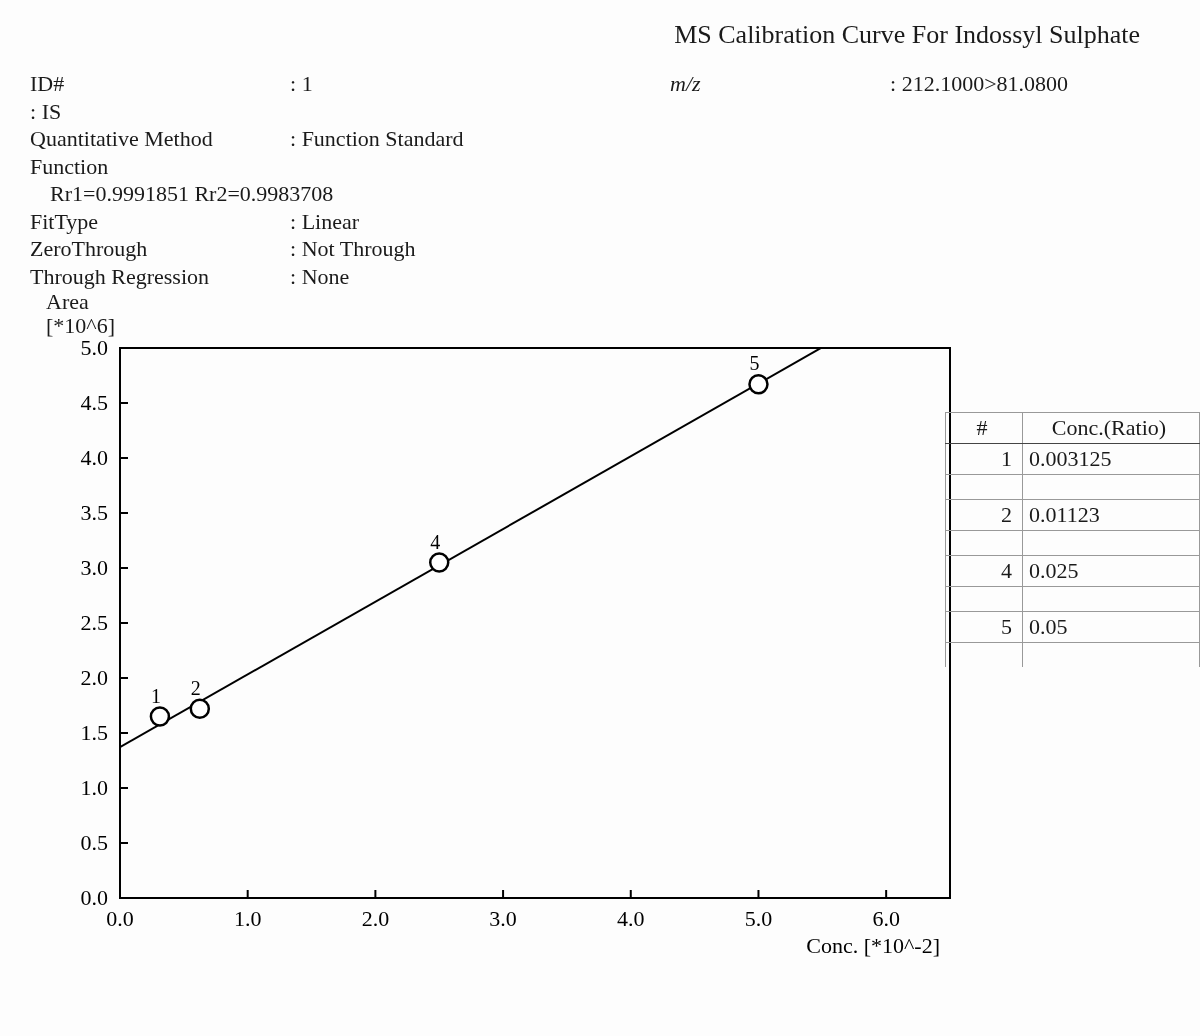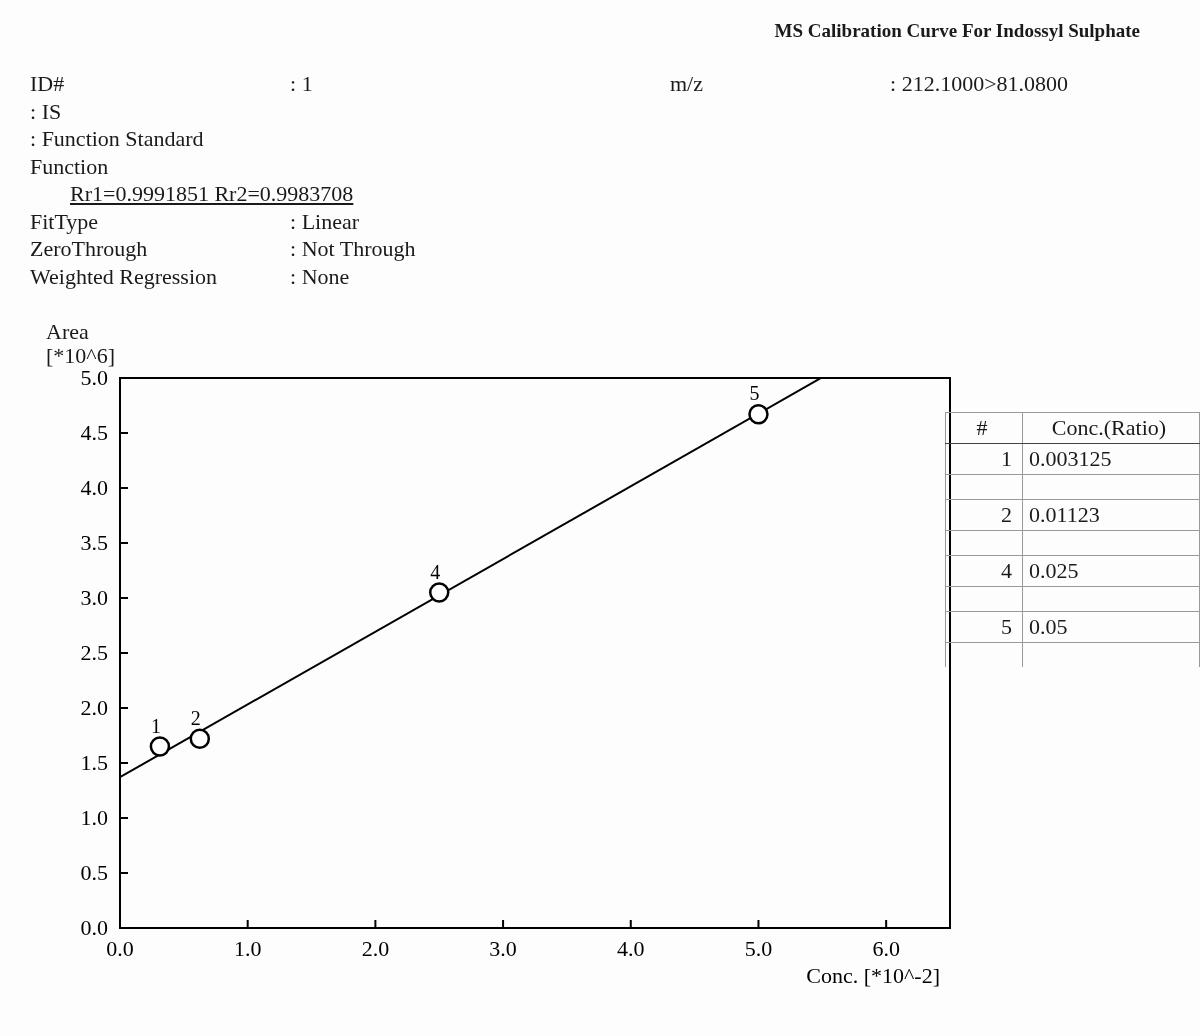--- a/index.html
+++ b/index.html
@@ -1,66 +1,67 @@
 <!DOCTYPE html>
 <html><head>
 <meta charset="utf-8">
 <style>
   html,body{margin:0;padding:0;background:#fdfdfd;font-family:"Times New Roman",Times,serif;color:#1a1a1a;}
   .page{width:1200px;height:1036px;position:relative;box-sizing:border-box;padding:20px 0 0 30px;overflow:hidden;}
-  .title{font-size:19px;font-weight:bold;position:absolute;top:20px;right:60px;}
+  .title{font-size:26px;font-weight:normal;position:absolute;top:20px;right:60px;}
   .meta{margin-top:50px;font-size:22px;line-height:1.25;}
   .row{display:flex;}
   .lbl{width:260px;}
   .col2{width:380px;}
-  .indent{margin-left:40px;text-decoration:underline;}
-  .chart-title{margin-top:30px;margin-left:16px;font-size:22px;}
+  .indent{margin-left:20px;}
+  .chart-title{margin-left:16px;font-size:22px;}
   .chart-title div{line-height:1.1;}
   .plot-wrap{position:relative;}
   svg.plot{display:block;}
   .side-table{position:absolute;top:412px;right:0;border-collapse:collapse;font-size:22px;}
   .side-table td,.side-table th{border:1px solid #999;padding:2px 10px 2px 6px;min-width:60px;font-weight:normal;}
   .side-table th{border-bottom:1px solid #444;text-align:center;}
   .side-table td.num{width:50px;text-align:right;}
   .side-table td.conc{width:160px;}
   .side-table tr.spacer td{height:20px;border-left:1px solid #999;border-right:1px solid #999;border-top:none;border-bottom:none;}
 </style>
 </head>
 <body>
 <div class="page">
 
 <div class="title">MS Calibration Curve For Indossyl Sulphate</div>
 
 <div class="meta">
   <div class="row">
     <div class="lbl">ID#</div>
     <div class="col2">: <span>1</span></div>
-    <div style="width:220px;">m/z</div>
+    <div style="width:220px;font-style:italic;">m/z</div>
     <div>: <span>212.1000&gt;81.0800</span></div>
   </div>
   <div class="row">
     <div>: <span>IS</span></div>
   </div>
   <div class="row">
+    <div class="lbl">Quantitative Method</div>
     <div>: <span>Function Standard</span></div>
   </div>
   <div class="row">
     <div class="lbl">Function</div>
   </div>
   <div class="indent">Rr1=0.9991851   Rr2=0.9983708</div>
   <div class="row">
     <div class="lbl">FitType</div>
     <div>: <span>Linear</span></div>
   </div>
   <div class="row">
     <div class="lbl">ZeroThrough</div>
     <div>: <span>Not Through</span></div>
   </div>
   <div class="row">
-    <div class="lbl">Weighted Regression</div>
+    <div class="lbl">Through Regression</div>
     <div>: <span>None</span></div>
   </div>
 </div>
 
 <div class="chart-title">
   <div>Area</div>
   <div>[*10^6]</div>
 </div>
 
 <div class="plot-wrap">

